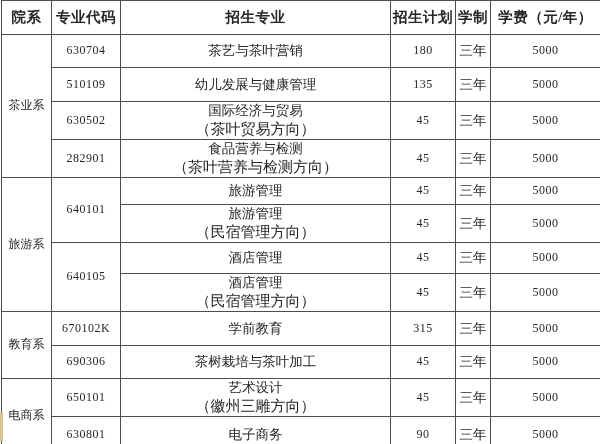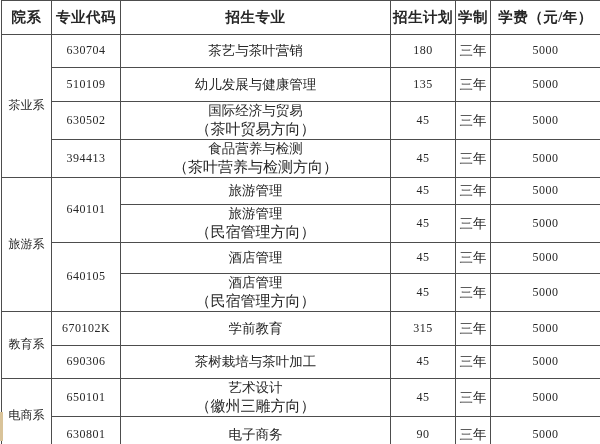--- a/index.html
+++ b/index.html
@@ -111,21 +111,21 @@
       <td class="c-code">630502</td>
       <td class="c-major">
           <div>国际经济与贸易</div>
           <div class="major-sub">（茶叶贸易方向）</div>
         </td>
       <td class="c-plan">45</td>
       <td class="c-dur">三年</td>
       <td class="c-fee">5000</td>
     </tr>
     <tr class="h36">
-      <td class="c-code">394413</td>
+      <td class="c-code">282901</td>
       <td class="c-major">
           <div>食品营养与检测</div>
           <div class="major-sub">（茶叶营养与检测方向）</div>
         </td>
       <td class="c-plan">45</td>
       <td class="c-dur">三年</td>
       <td class="c-fee">5000</td>
     </tr>
 
     <tr class="h27">

